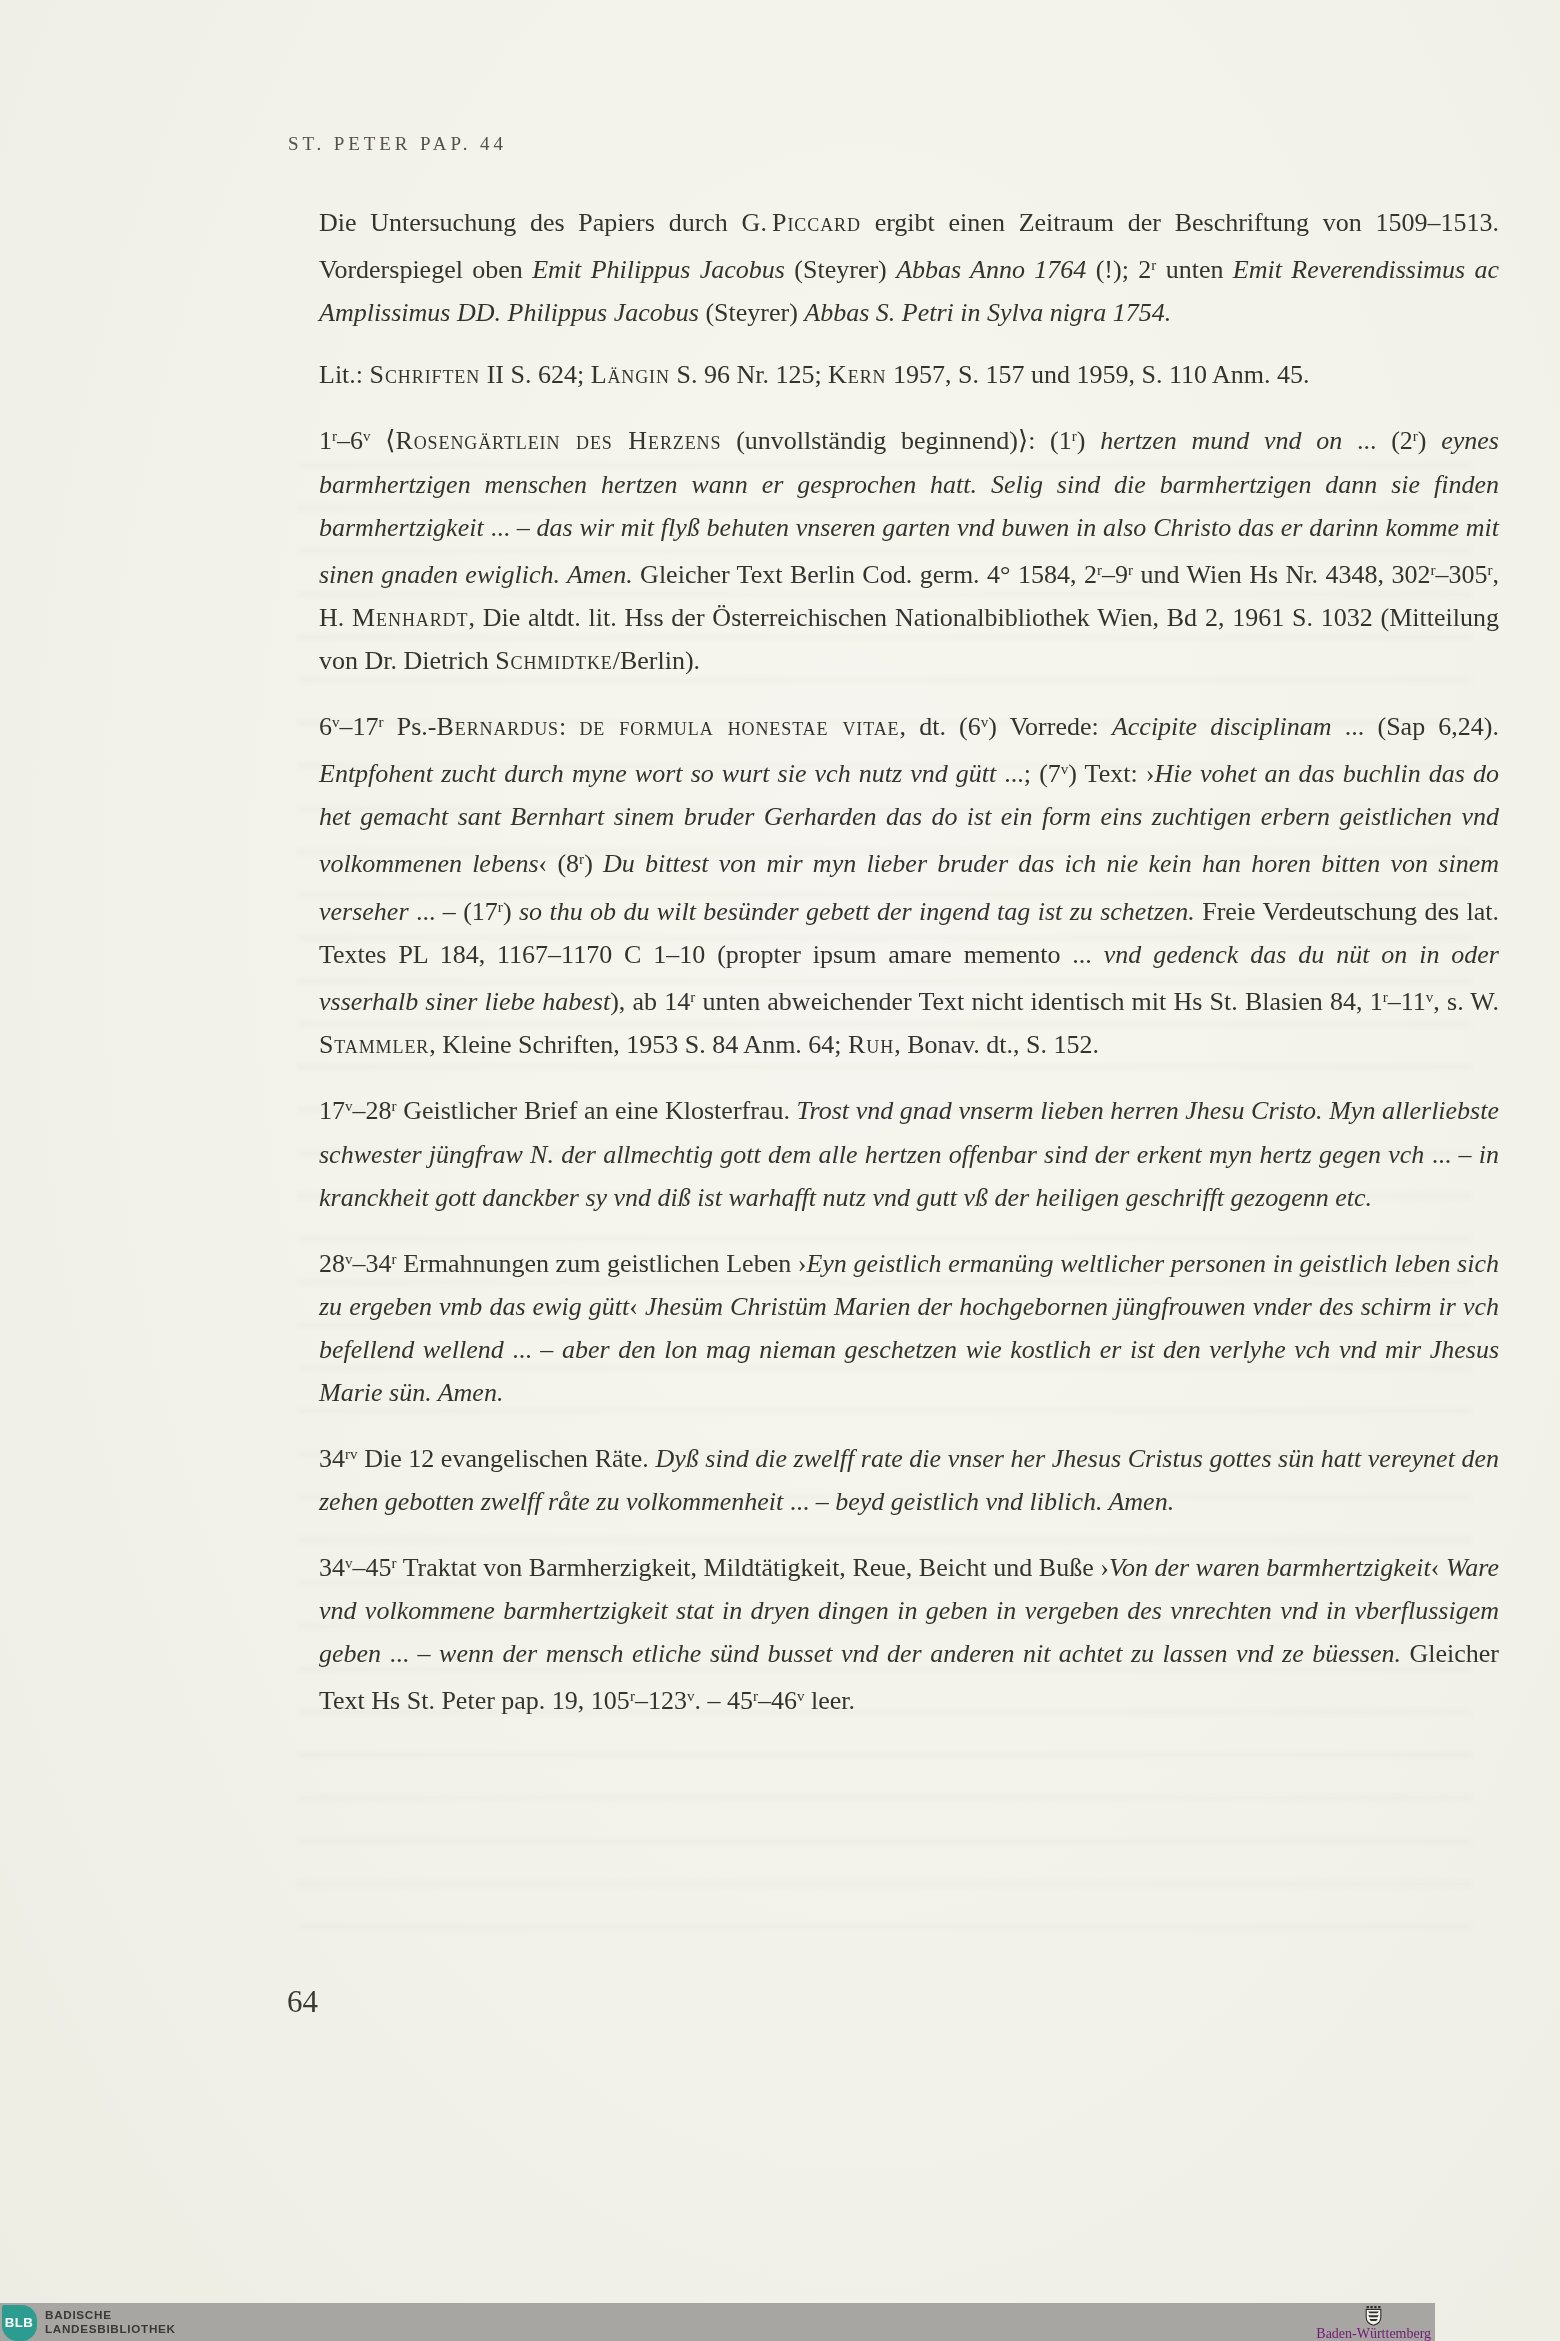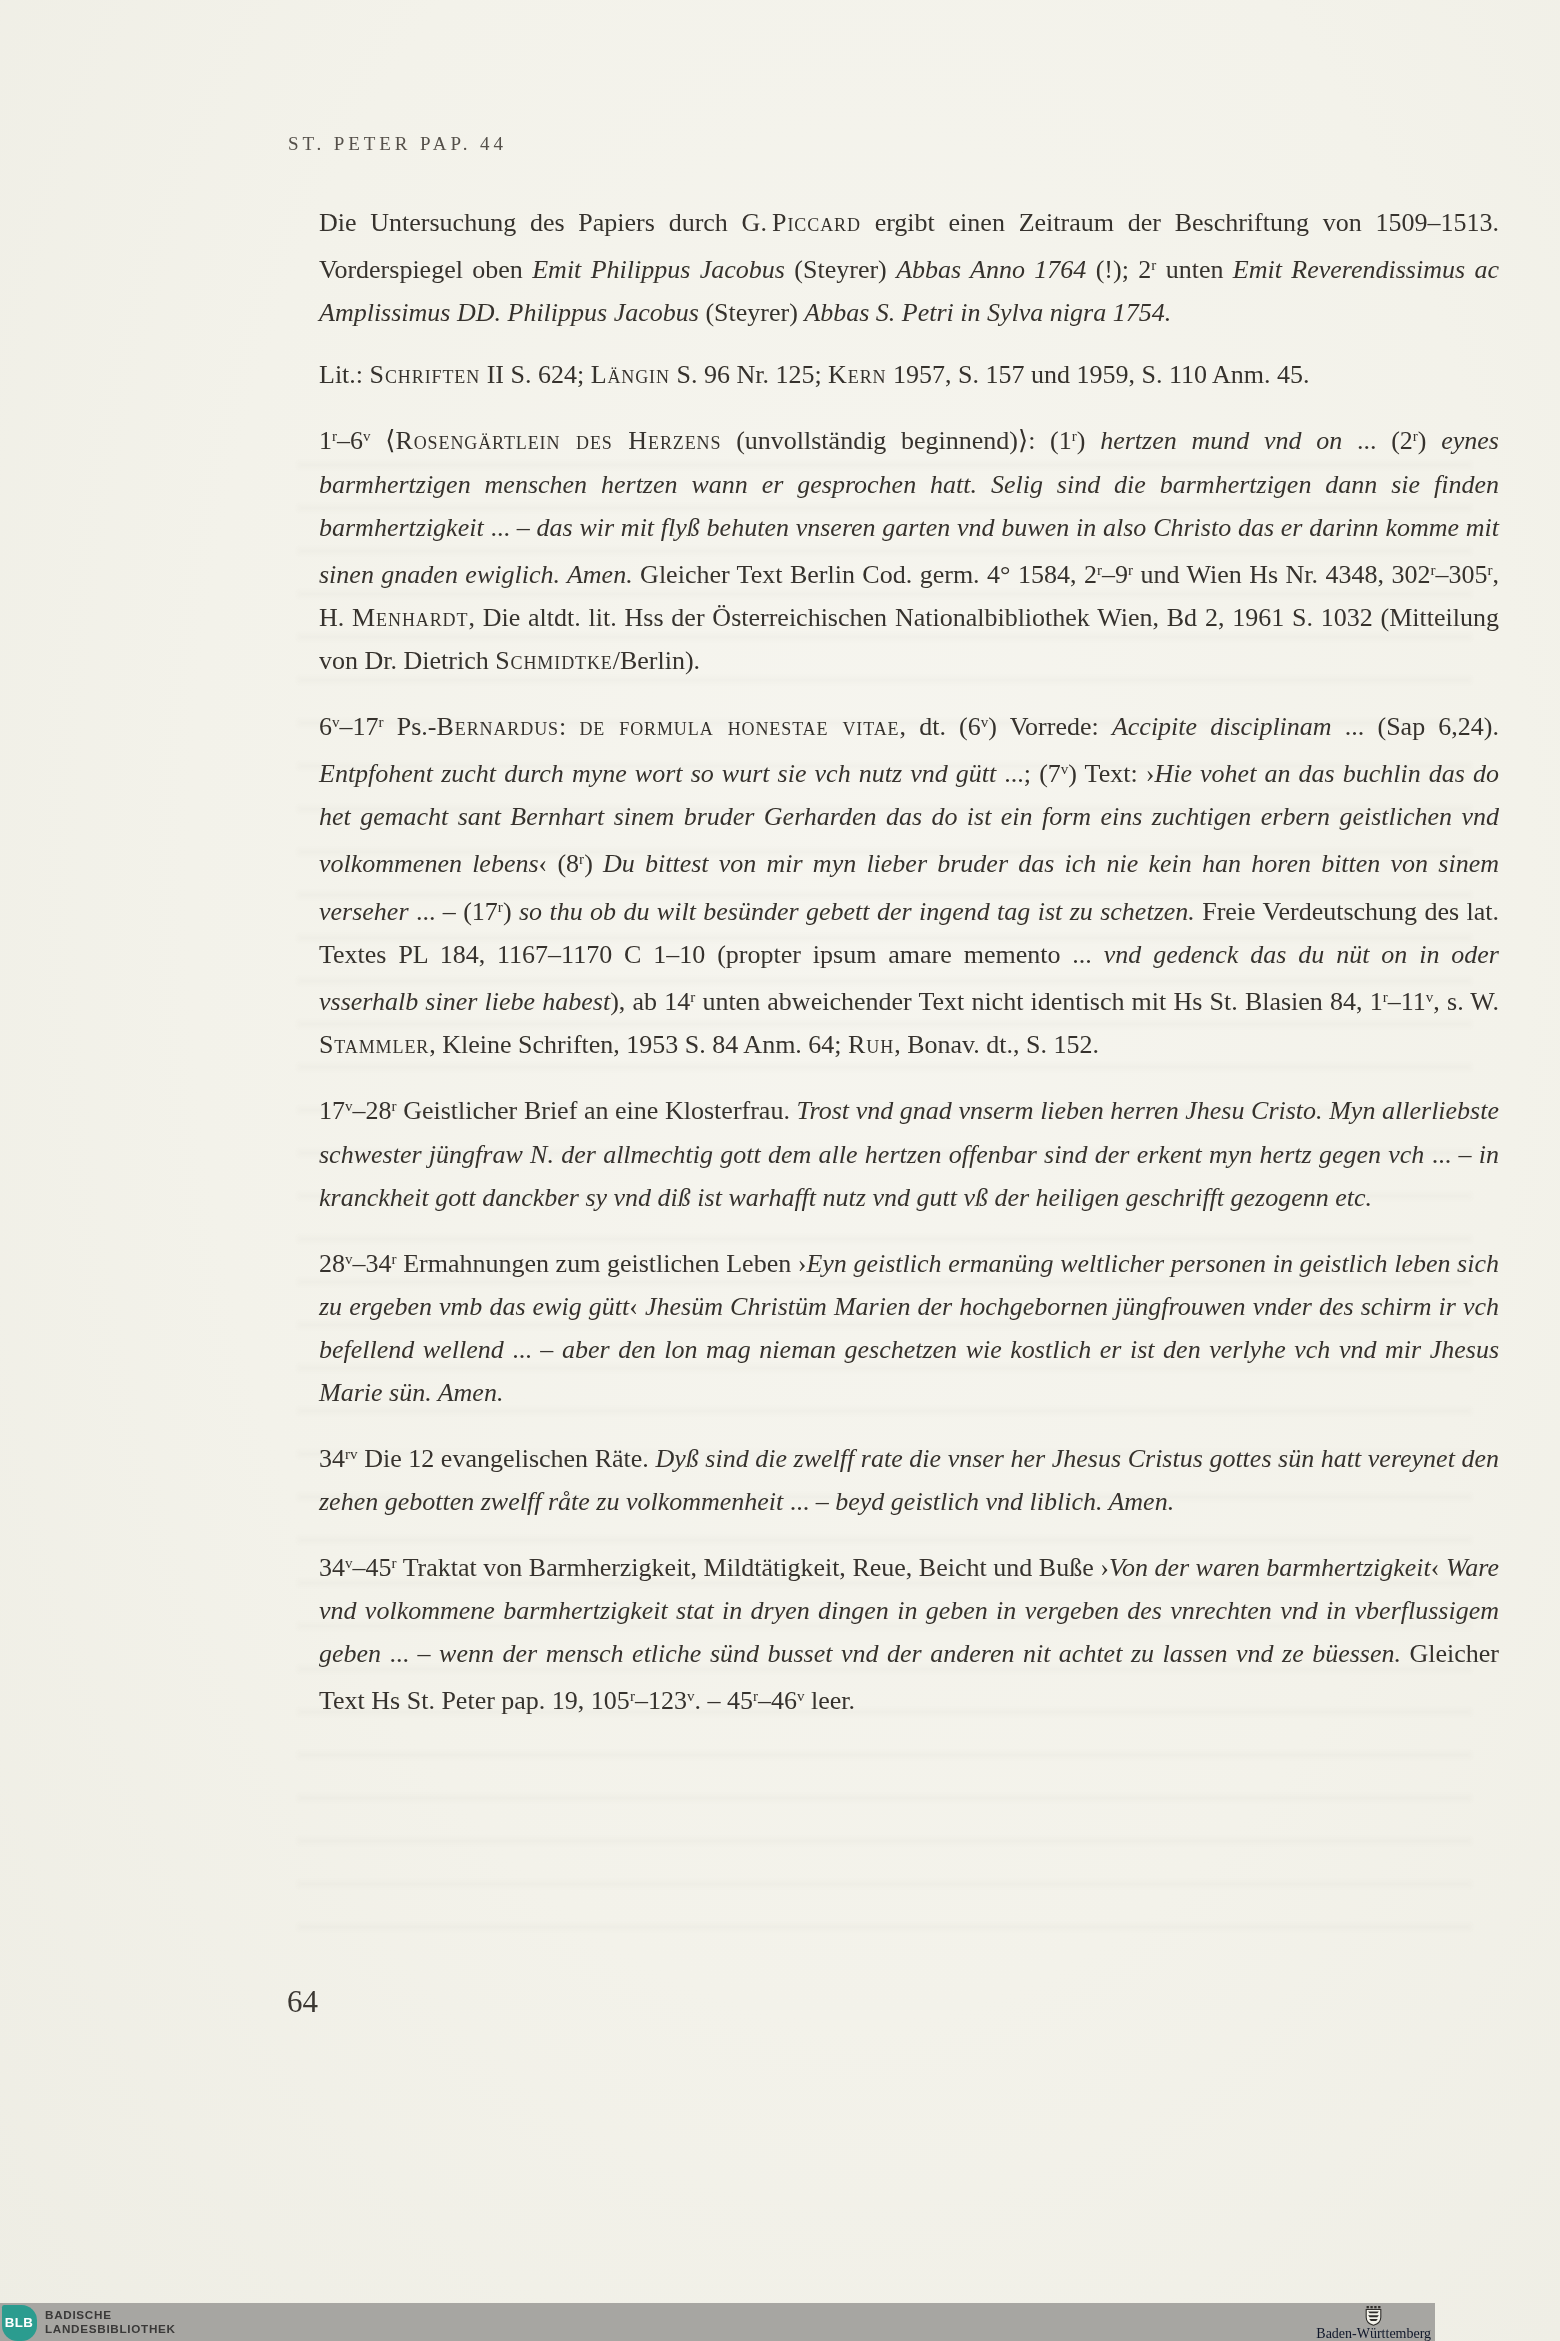--- a/index.html
+++ b/index.html
@@ -57,21 +57,21 @@
   .lib-name {
     position: absolute; left: 45px; top: 4.7px;
     font-family: "Liberation Sans", sans-serif; font-weight: bold;
     font-size: 11.7px; line-height: 14px; letter-spacing: 0.7px;
     color: #3a3938;
   }
   .bw {
     position: absolute; right: 3.9px; bottom: 0.8px;
     display: flex; flex-direction: column; align-items: center;
   }
-  .bw-label { font-family: "Liberation Serif", serif; font-size: 14px; color: #0f172a; line-height: 15.6px; }
+  .bw-label { font-family: "Liberation Serif", serif; font-size: 14px; color: #701a75; line-height: 15.6px; }
   .bw svg { display: block; }
 </style>
 </head>
 <body>
 
 <div class="paper"></div>
 <div class="bleed"></div>
 
 <div class="running-head">ST. PETER PAP. 44</div>
 

